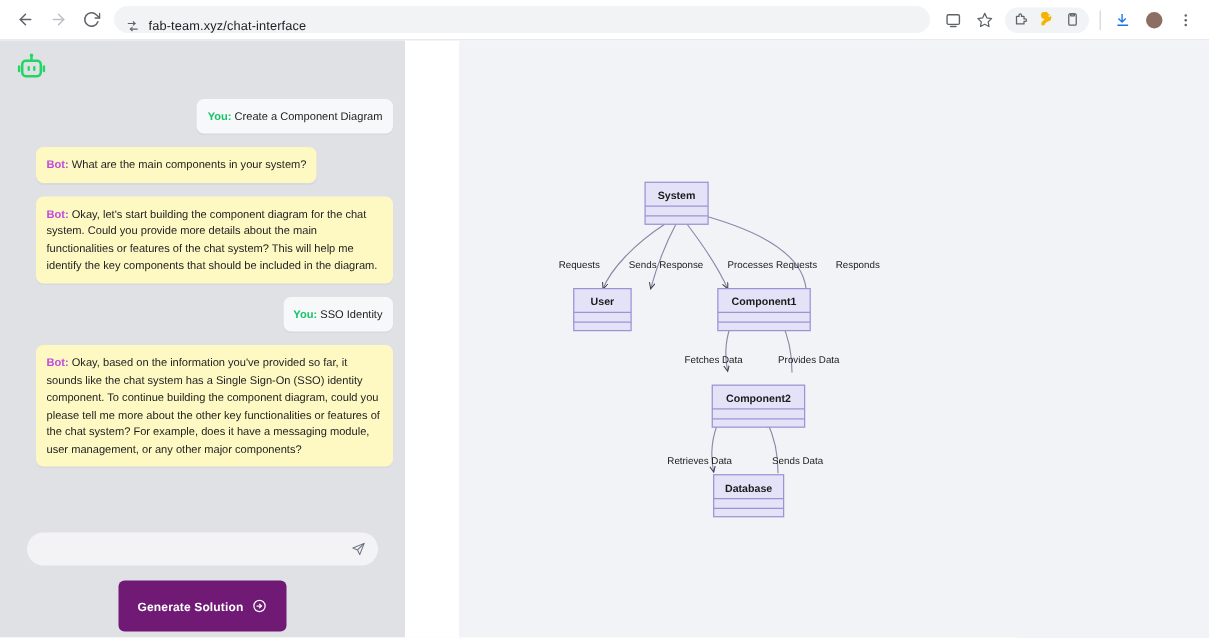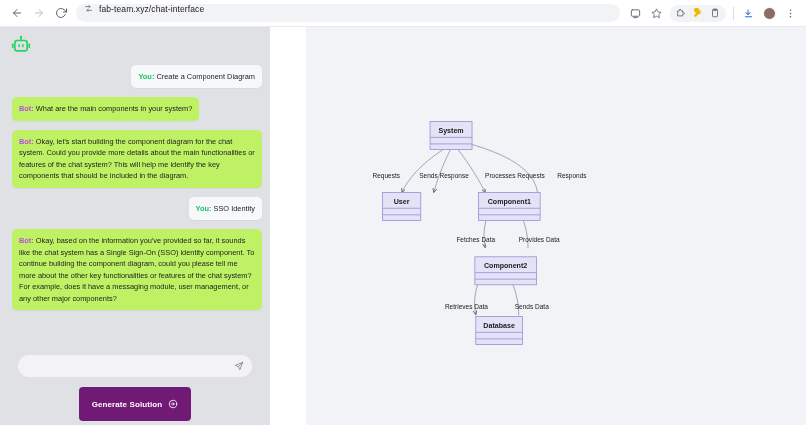--- a/index.html
+++ b/index.html
@@ -21,21 +21,21 @@
     width: 22px; height: 22px;
     display: flex; align-items: center; justify-content: center;
     color: #5f6368; flex: 0 0 auto;
   }
   .nav-btn svg { display: block; }
   .omnibox {
     flex: 1 1 auto;
     height: 18px;
     background: #f1f3f4;
     border-radius: 9px;
-    display: flex; align-items: flex-start;
+    display: flex; align-items: flex-end;
     margin: 0 6px 0 4px;
     padding: 0 8px;
     gap: 6px;
     min-width: 0;
   }
   .omni-icon { color: #5f6368; display: flex; align-items: center; flex: 0 0 auto; }
   .omni-url {
     font-size: 8.5px; color: #202124;
     white-space: nowrap; overflow: hidden; text-overflow: ellipsis;
     letter-spacing: .1px;
@@ -69,29 +69,29 @@
     background: #f2f3f6;
     position: relative;
     margin-left: 36px;
   }
   
   .bot-avatar { padding: 8px 0 2px 10px; }
   
   .chat-scroll {
     flex: 1 1 auto;
     overflow: hidden;
-    padding: 2px 8px 0 12px;
+    padding: 2px 8px 0 24px;
     display: flex; flex-direction: column;
     gap: 9px;
   }
   .msg-row { display: flex; }
   .msg-row.user { justify-content: flex-end; }
   .msg-row.bot { justify-content: flex-start; }
   .bubble {
-    background: #bef264;
+    background: #fef9c3;
     border-radius: 5px;
     padding: 6px 7px;
     font-size: 7.4px;
     line-height: 1.55;
     color: #1c1c1e;
     box-shadow: 0 1px 1px rgba(0,0,0,.04);
     max-width: 252px;
   }
   .bubble.user { background: #f7f8fa; }
   .bubble.full { width: 100%; max-width: 100%; }

